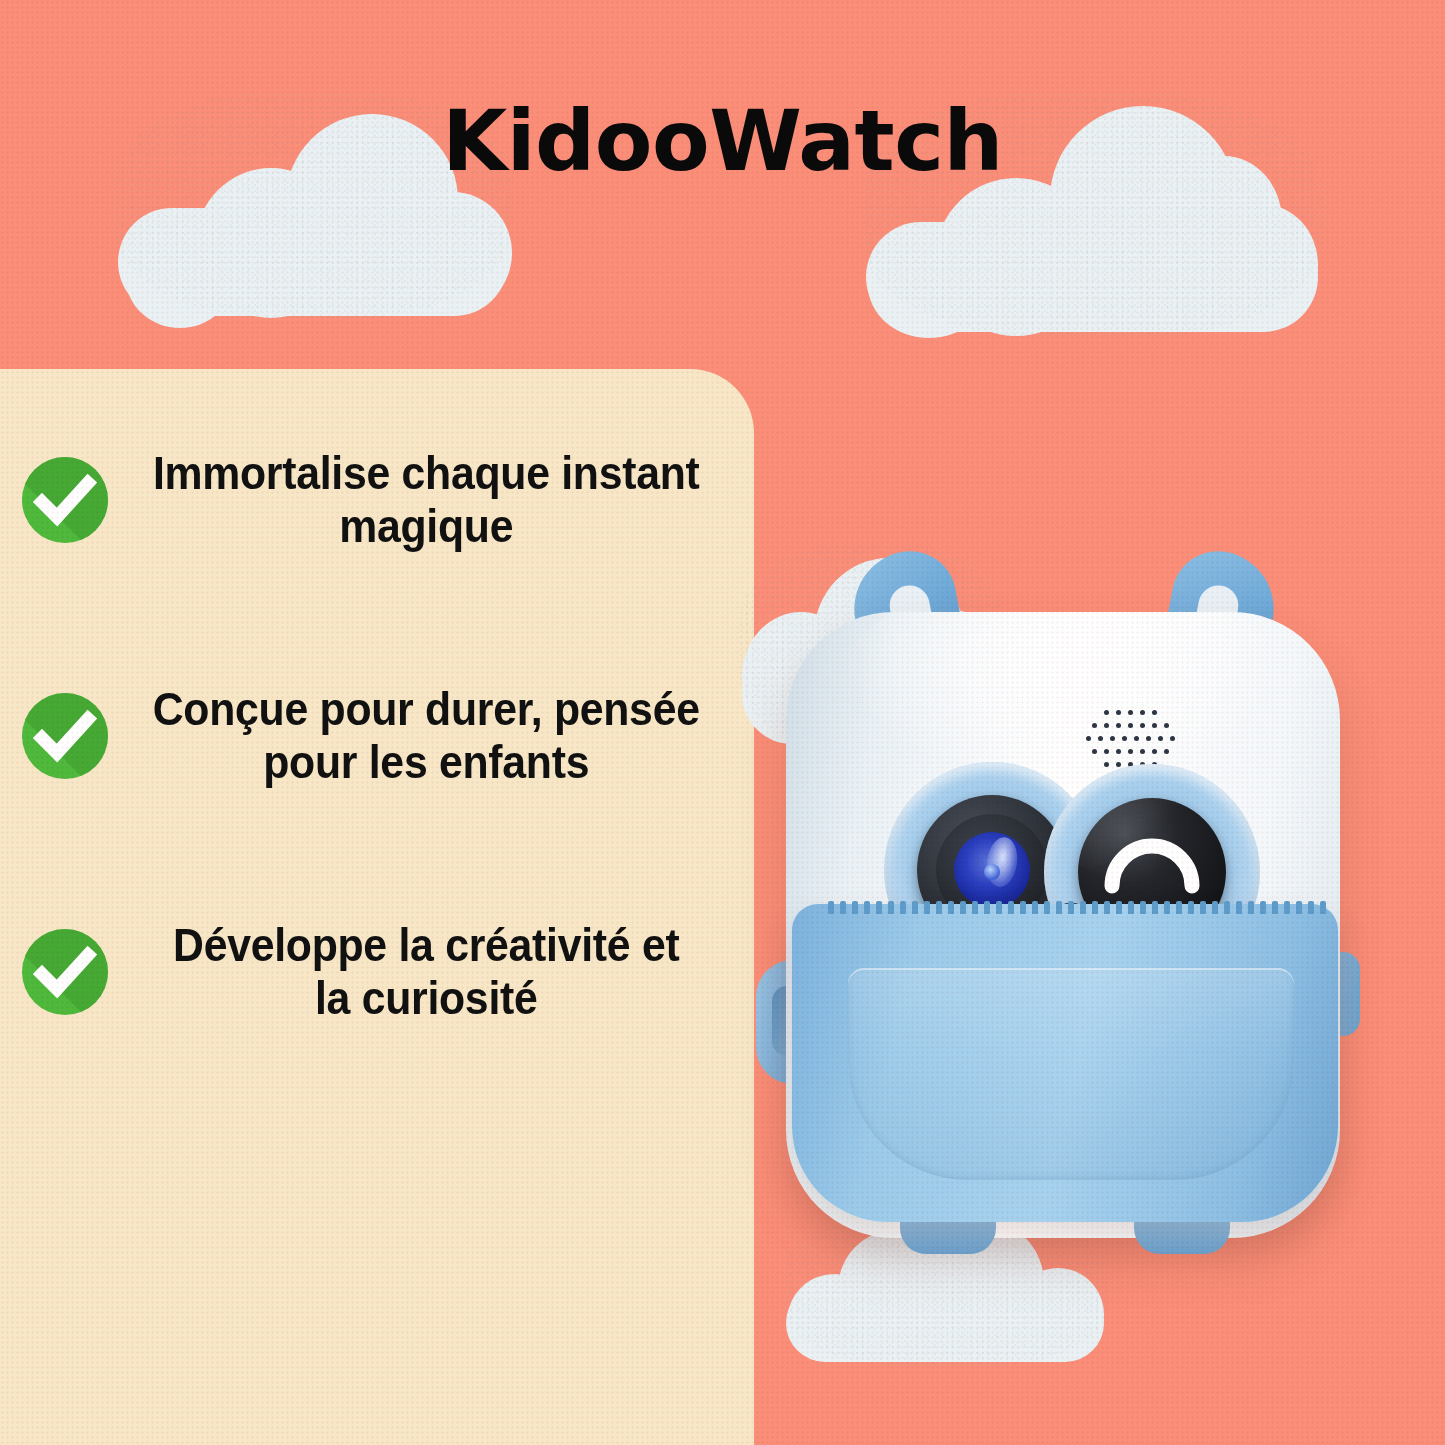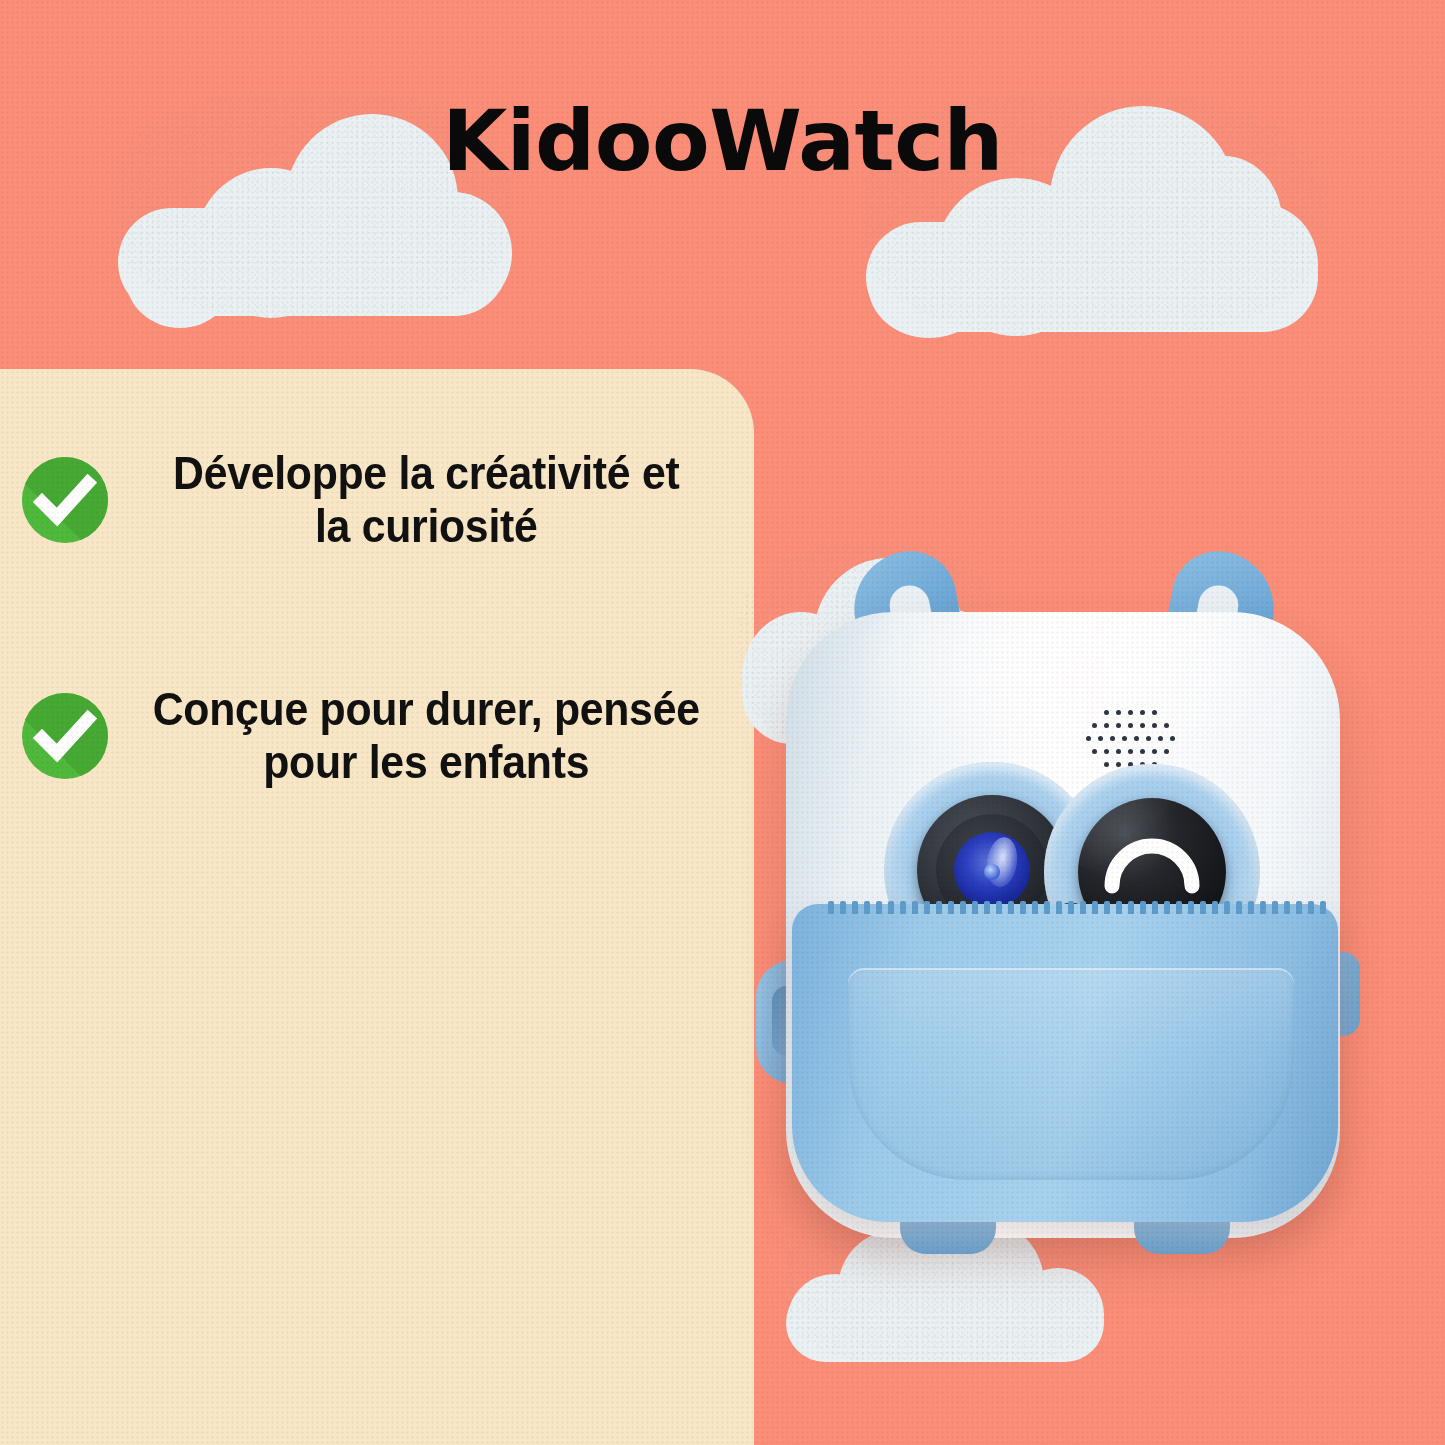--- a/index.html
+++ b/index.html
@@ -600,38 +600,47 @@
         <i style="left:492px;"></i>
     </div>
 
     <div class="foot left"></div>
     <div class="foot right"></div>
   </div>
 
   <div id="feature-card">
     <div id="feature-list">
 
+      <div class="feature-item">
+        <div class="check-badge">
+          <span class="disc"></span>
+          <svg viewBox="0 0 86 86">
+            <path d="M20 45 L35 60 L66 26" fill="none" stroke="#ffffff" stroke-width="13" stroke-linecap="square" stroke-linejoin="miter"></path>
+          </svg>
+        </div>
+        <div class="feature-text">Immortalise chaque instant magique</div>
+      </div>
+
+      <div class="feature-item">
+        <div class="check-badge">
+          <span class="disc"></span>
+          <svg viewBox="0 0 86 86">
+            <path d="M20 45 L35 60 L66 26" fill="none" stroke="#ffffff" stroke-width="13" stroke-linecap="square" stroke-linejoin="miter"></path>
+          </svg>
+        </div>
+        <div class="feature-text">Conçue pour durer, pensée pour les enfants</div>
+      </div>
 
       <div class="feature-item">
         <div class="check-badge">
           <span class="disc"></span>
           <svg viewBox="0 0 86 86">
             <path d="M20 45 L35 60 L66 26" fill="none" stroke="#ffffff" stroke-width="13" stroke-linecap="square" stroke-linejoin="miter"></path>
           </svg>
         </div>
         <div class="feature-text">Développe la créativité et la curiosité</div>
       </div>
 
-      <div class="feature-item">
-        <div class="check-badge">
-          <span class="disc"></span>
-          <svg viewBox="0 0 86 86">
-            <path d="M20 45 L35 60 L66 26" fill="none" stroke="#ffffff" stroke-width="13" stroke-linecap="square" stroke-linejoin="miter"></path>
-          </svg>
-        </div>
-        <div class="feature-text">Conçue pour durer, pensée pour les enfants</div>
-      </div>
-
 
     </div>
   </div>
 
 </div>
 
 </body></html>

